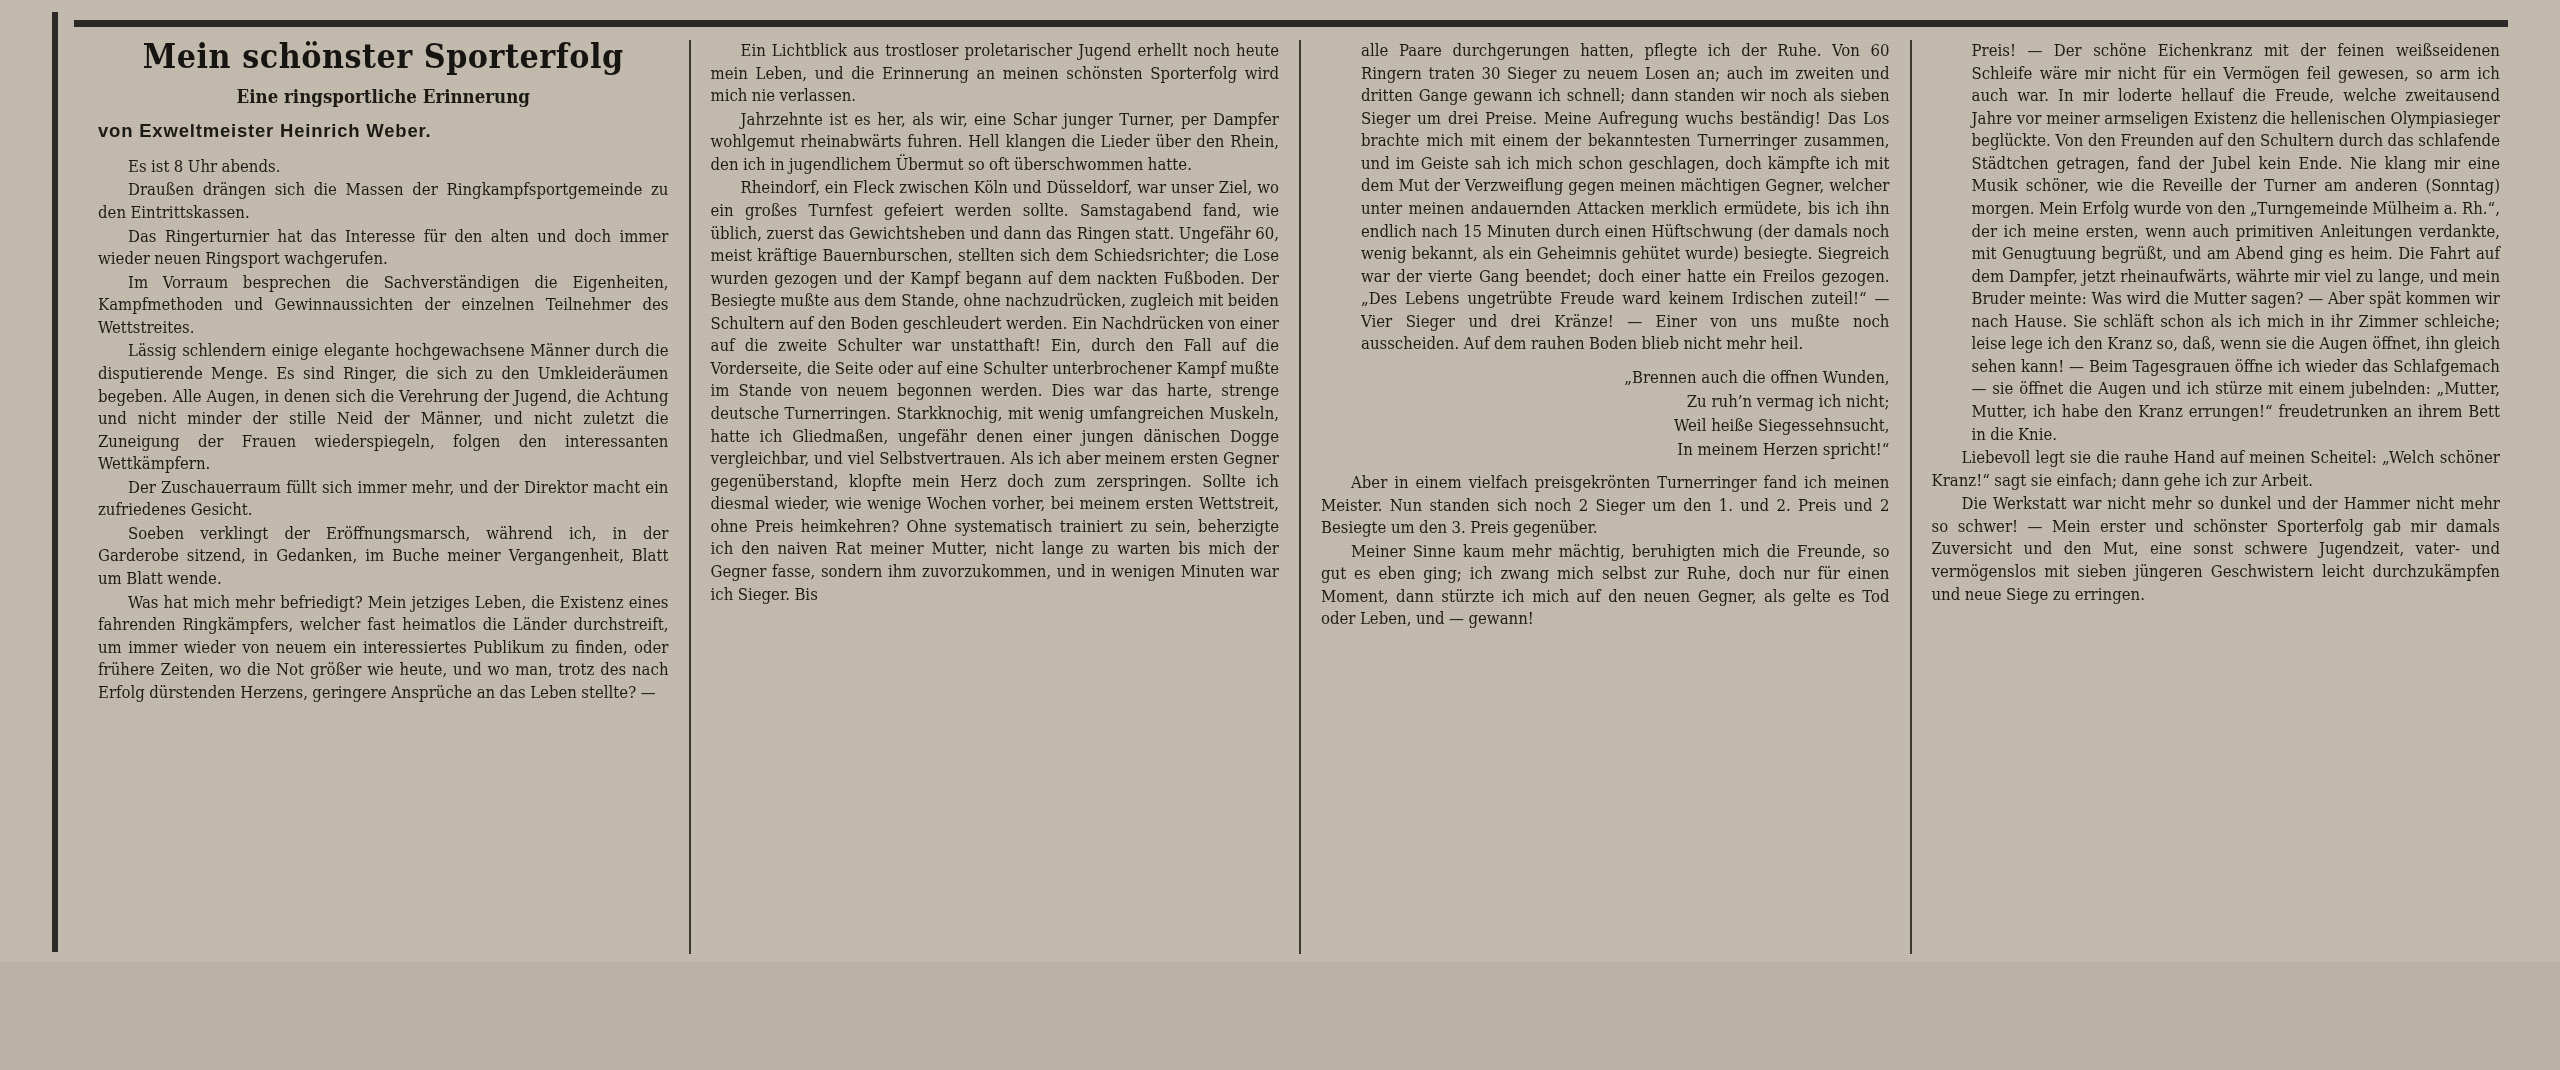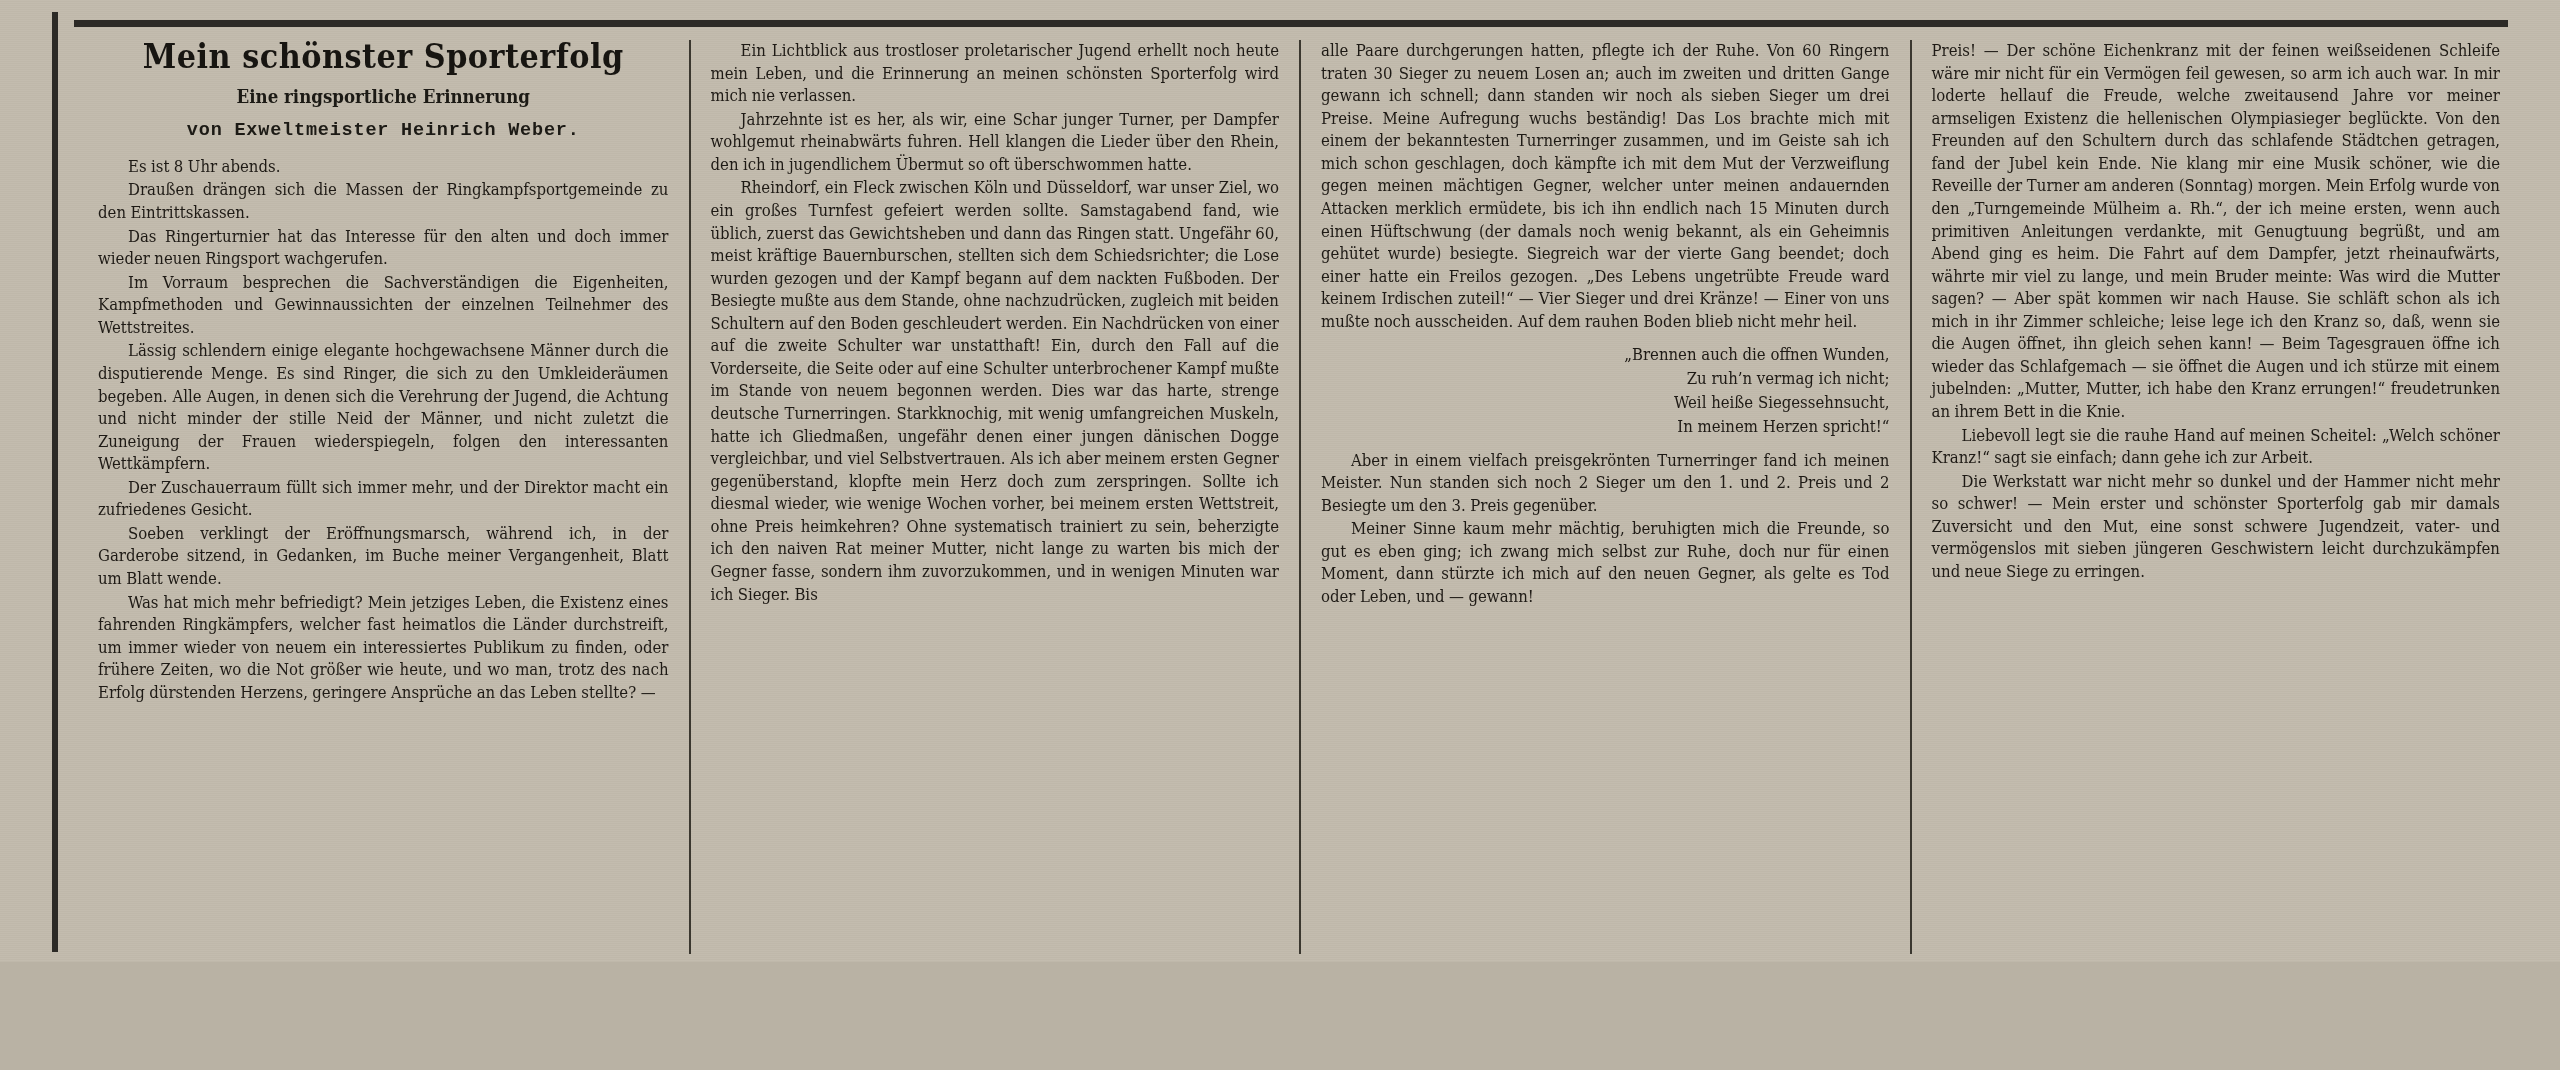--- a/index.html
+++ b/index.html
@@ -72,42 +72,43 @@
   .subhead {
     font-family: "DejaVu Serif", serif;
     font-weight: bold;
     font-size: 18.5px;
     line-height: 1.25;
     text-align: center;
     color: #211f1a;
     margin: 0 0 11px 0;
   }
   .subhead2 {
-    font-family: Liberation Mono, monospace;
+    font-family: Liberation Sans, sans-serif;
     font-weight: bold;
     font-size: 18.5px;
     line-height: 1.25;
-    text-align: center;
+    text-align: left;
     color: #211f1a;
     margin: 4px 0 14px 0;
     letter-spacing: 0.8px;
   }
   p.body {
     font-family: "DejaVu Serif", serif;
     font-size: 16.6px;
     line-height: 1.36;
     color: #231f1a;
     margin: 0 0 1px 0;
     text-align: justify;
     text-indent: 30px;
     word-spacing: -0.3px;
     hyphens: auto;
   }
   p.body.noindent {
     text-indent: 0;
+    margin-left: 40px;
   }
   .verse {
     margin: 10px 0 10px 0;
   }
   .verse div {
     font-family: "DejaVu Serif", serif;
     font-size: 16.6px;
     line-height: 1.45;
     color: #231f1a;
     text-align: right;

